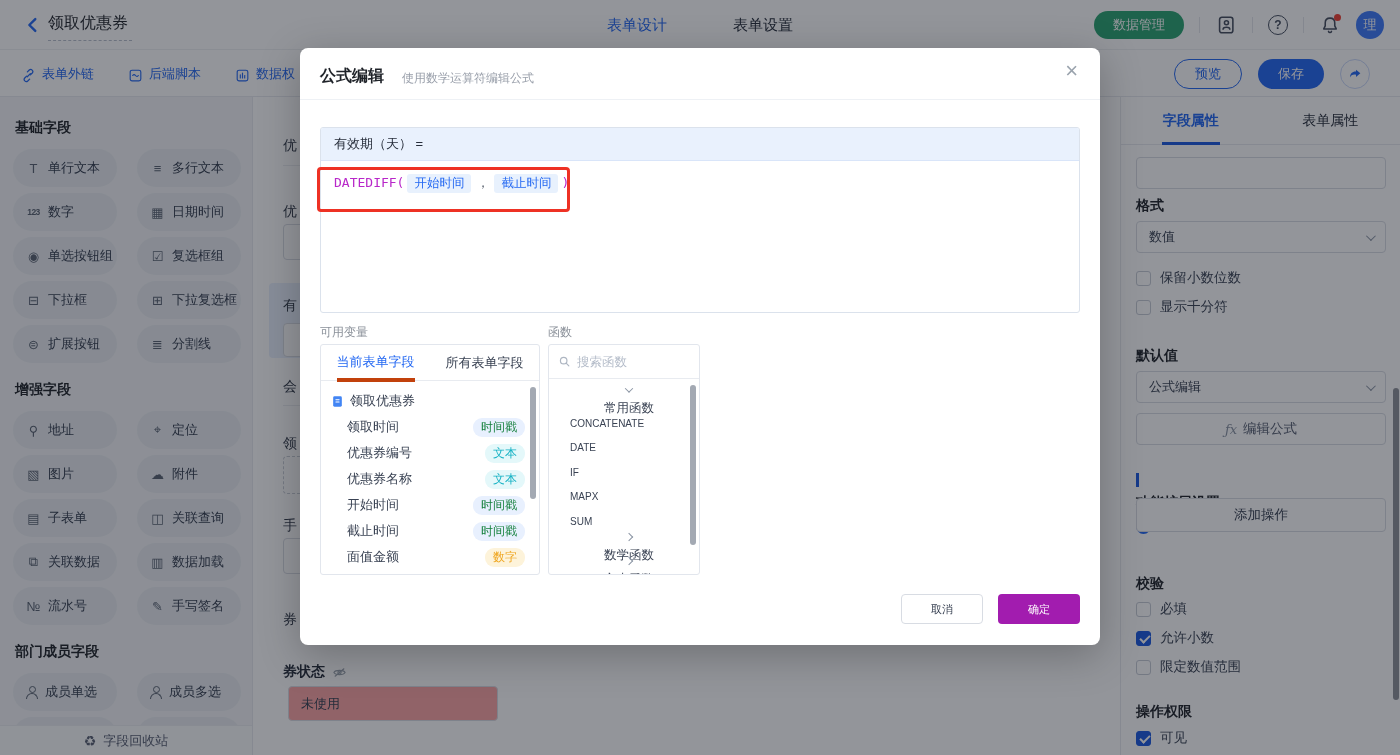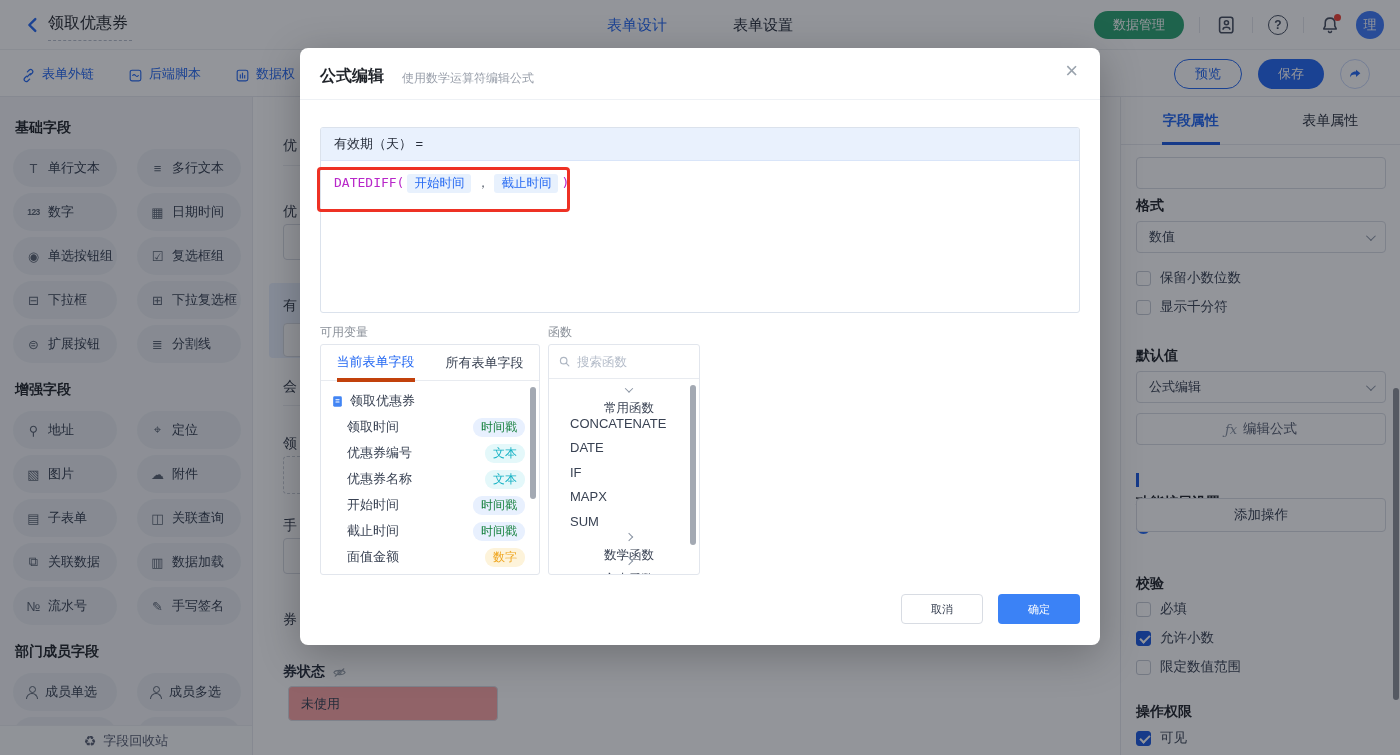--- a/index.html
+++ b/index.html
@@ -114,30 +114,30 @@
 
   .fn-panel { left:248px; width:152px; }
   .fn-search { height:34px; border-bottom:1px solid #e8ebf0; display:flex; align-items:center; gap:6px; padding-left:9px; }
   .fn-search input { border:none; outline:none; width:100px; font-size:12.5px; color:#394253; font-family:inherit; }
   .fn-search input::placeholder { color:#b4bcc9; }
   .fn-list { padding-top:8px; }
   .fn-group { height:24px; display:flex; align-items:center; gap:7px; padding-left:10px; font-size:12.5px; color:#394253; cursor:pointer;flex-direction:column; }
   .tchev { width:6px; height:6px; border-right:1.5px solid #8a94a3; border-bottom:1.5px solid #8a94a3; flex:none; }
   .tchev.down { transform:rotate(45deg) translate(-1px,-1px); }
   .tchev.right { transform:rotate(-45deg); }
-  .fn-item { height:24.5px; display:flex; align-items:center; padding-left:21px; font-size:13px; color:#394253; cursor:pointer; }
+  .fn-item { height:24.5px; display:flex; align-items:center; padding-left:21px; font-size:10px; color:#394253; cursor:pointer; }
 
   .tips-panel { left:410px; width:370px; padding:17px 18px; }
   .tip-row { display:flex; margin-bottom:11px; font-size:13px; color:#394253; line-height:19px; }
   .tip-dot { width:5px; height:5px; border-radius:50%; background:#69707c; margin:7px 11px 0 2px; flex:none; }
   .tip-fn { font-family:"DejaVu Sans Mono",monospace; color:#b827c9; font-size:12.5px; }
 
   .m-btn { position:absolute; top:546px; width:82px; height:30px; border-radius:4px; font-size:11px; display:flex; align-items:center; justify-content:center; cursor:pointer; }
   .btn-cancel { right:117px; border:1px solid #d8dce3; background:#fff; color:#394253; }
-  .btn-ok { right:20px; background:#3b82f6; color:#fff; }
+  .btn-ok { right:20px; background:#a21caf; color:#fff; }
 
   svg { display:block; }
 </style>
 </head>
 <body>
 
 <div class="screen">
 
   <div class="topbar">
     <div class="back-btn">

